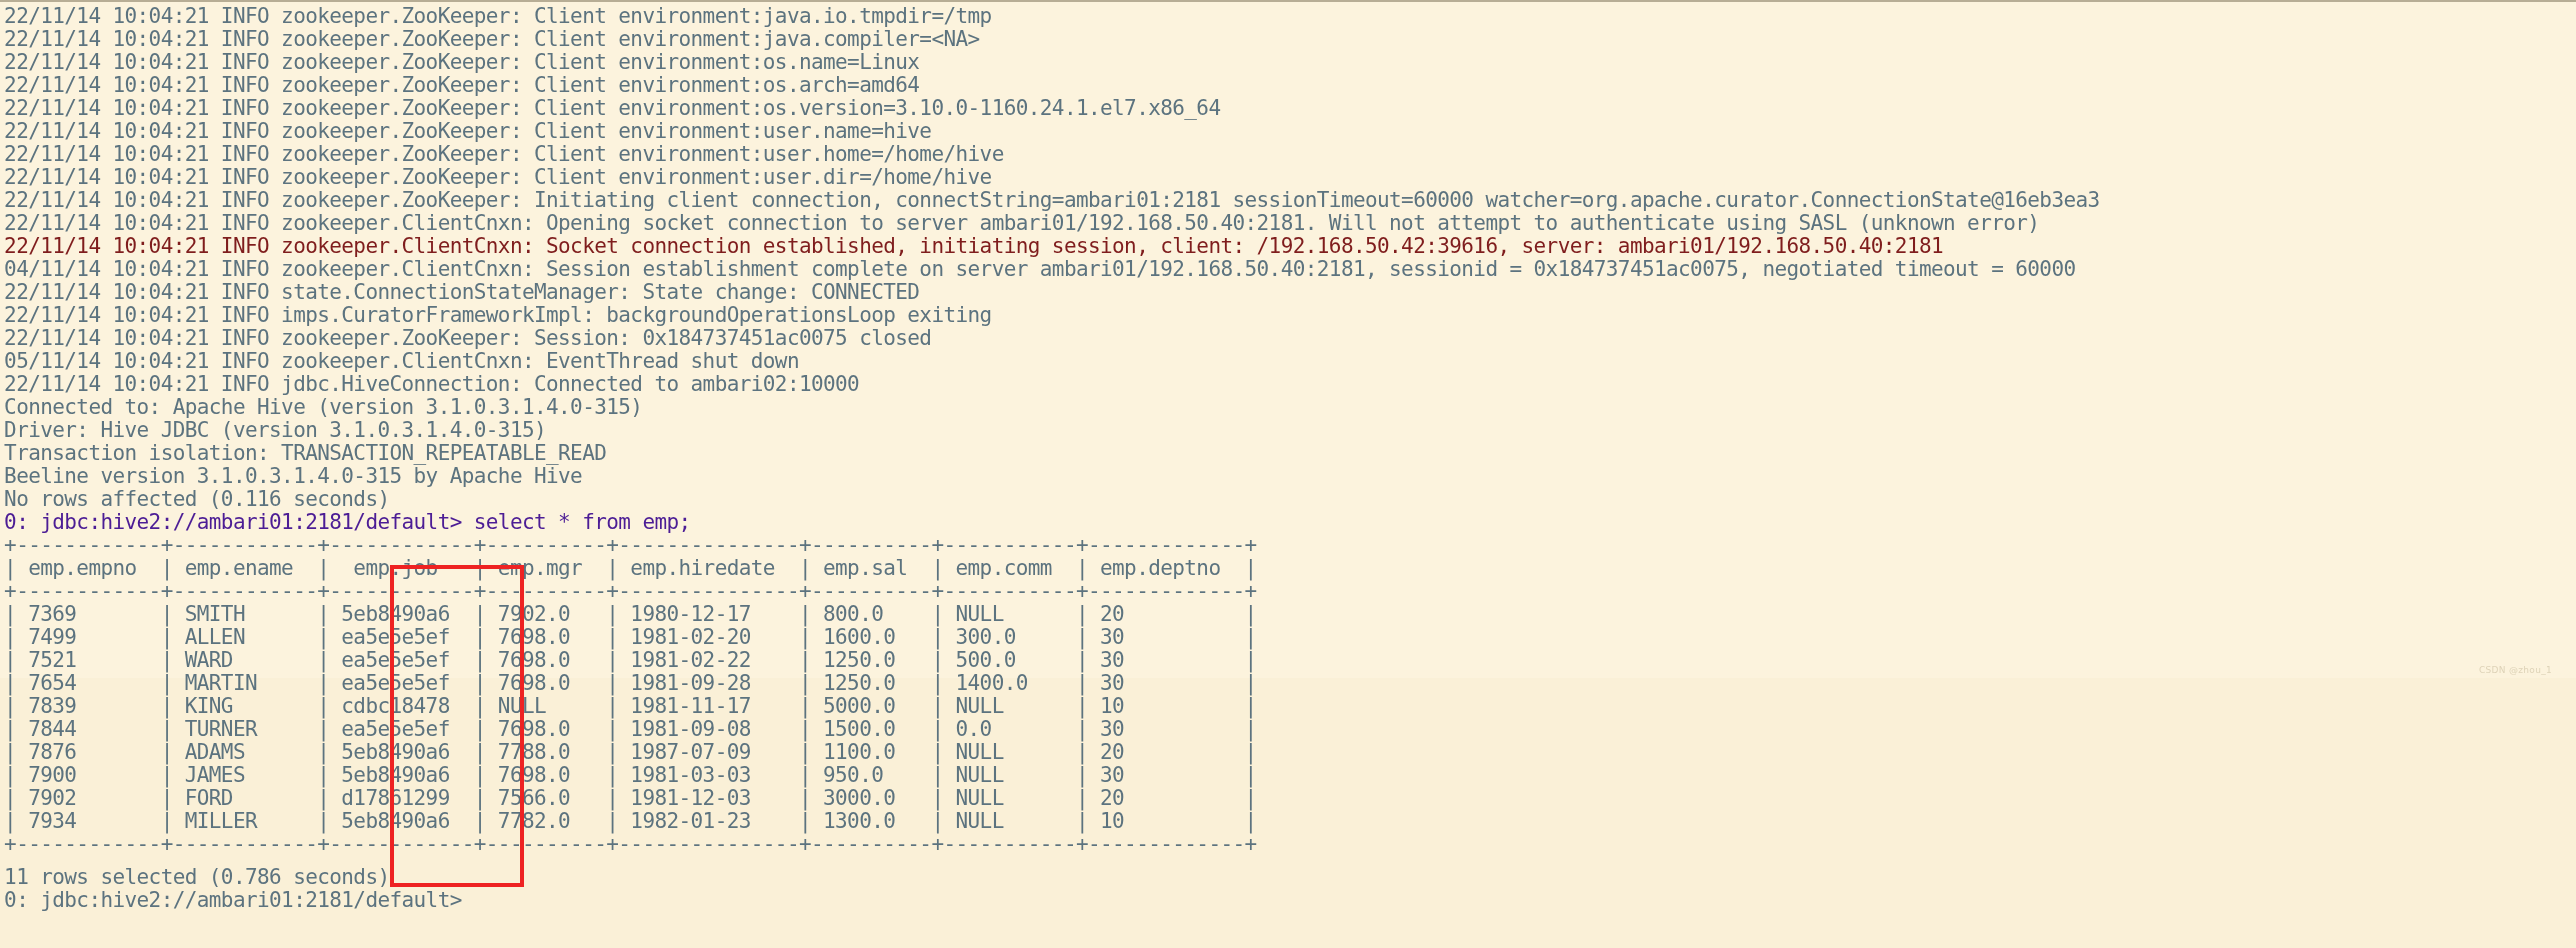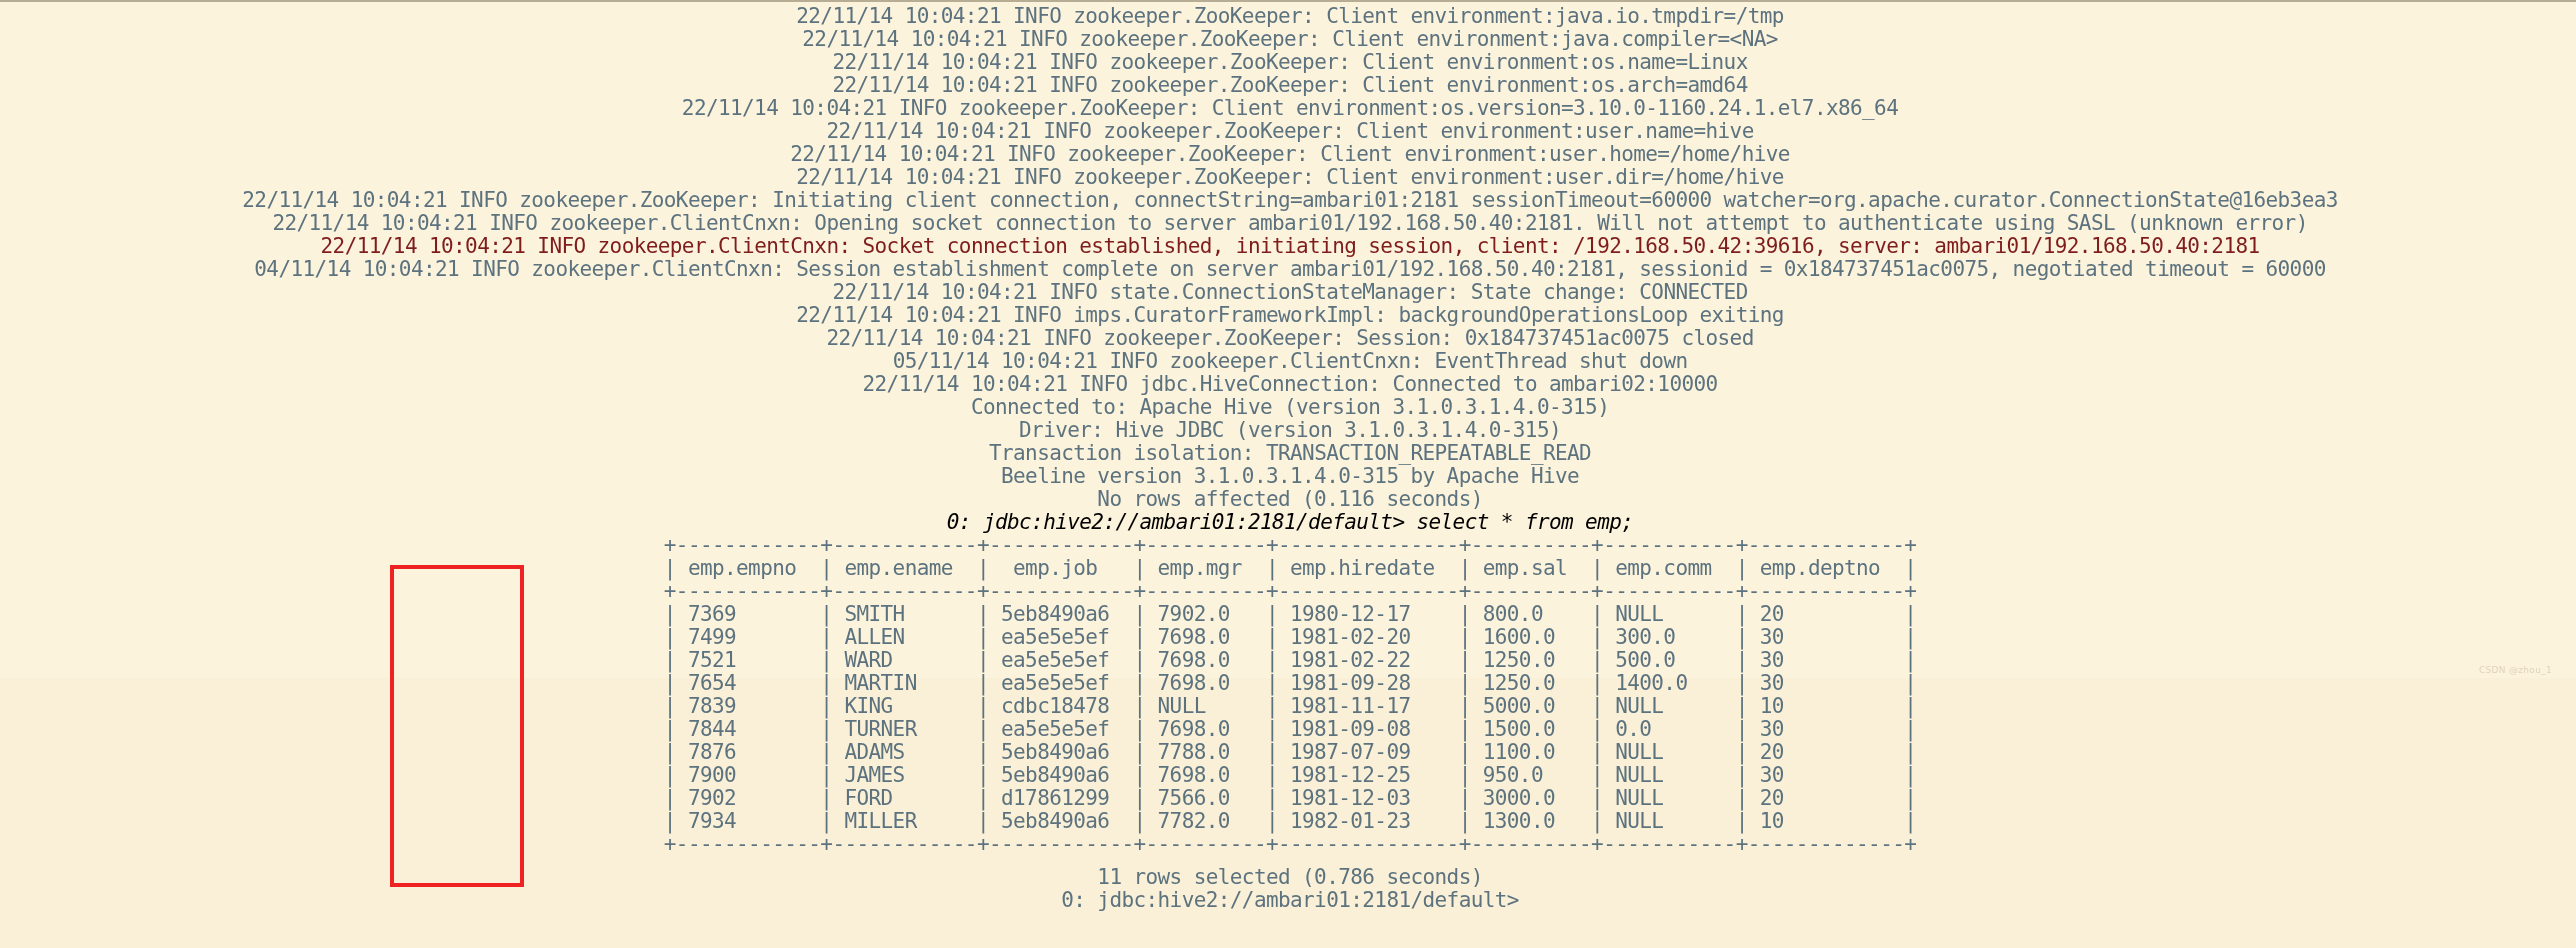--- a/index.html
+++ b/index.html
@@ -15,21 +15,20 @@
     font-family: "DejaVu Sans Mono", "Liberation Mono", monospace;
   }
   #terminal {
     position: relative;
     width: 2576px;
     height: 678px;
     background: #fcf3dd;
     box-sizing: border-box;
     padding: 2.8px 0 0 4.1px;
     border-top: 2.1px solid #b7ad95;
-    text-align: center;
   }
   .line {
     font-family: "DejaVu Sans Mono", "Liberation Mono", monospace;
     font-size: 21px;
     line-height: 23px;
     letter-spacing: -0.6px;
     color: #5c737f;
     white-space: pre;
     height: 23px;
   }
@@ -78,32 +77,32 @@
       <div class="line" style="color: rgb(92, 115, 127);">22/11/14 10:04:21 INFO state.ConnectionStateManager: State change: CONNECTED</div>
       <div class="line" style="color: rgb(92, 115, 127);">22/11/14 10:04:21 INFO imps.CuratorFrameworkImpl: backgroundOperationsLoop exiting</div>
       <div class="line" style="color: rgb(92, 115, 127);">22/11/14 10:04:21 INFO zookeeper.ZooKeeper: Session: 0x184737451ac0075 closed</div>
       <div class="line" style="color: rgb(92, 115, 127);">05/11/14 10:04:21 INFO zookeeper.ClientCnxn: EventThread shut down</div>
       <div class="line" style="color: rgb(92, 115, 127);">22/11/14 10:04:21 INFO jdbc.HiveConnection: Connected to ambari02:10000</div>
       <div class="line" style="color: rgb(92, 115, 127);">Connected to: Apache Hive (version 3.1.0.3.1.4.0-315)</div>
       <div class="line" style="color: rgb(92, 115, 127);">Driver: Hive JDBC (version 3.1.0.3.1.4.0-315)</div>
       <div class="line" style="color: rgb(92, 115, 127);">Transaction isolation: TRANSACTION_REPEATABLE_READ</div>
       <div class="line" style="color: rgb(92, 115, 127);">Beeline version 3.1.0.3.1.4.0-315 by Apache Hive</div>
       <div class="line" style="color: rgb(92, 115, 127);">No rows affected (0.116 seconds)</div>
-      <div class="line" style="color: #000000; font-style: italic;">0: jdbc:hive2://ambari01:2181/default&gt; select * from emp;</div>
+      <div class="line" style="color: #4c1d95;">0: jdbc:hive2://ambari01:2181/default&gt; select * from emp;</div>
       <div class="line" style="color: rgb(92, 115, 127);">+------------+------------+------------+----------+---------------+----------+-----------+-------------+</div>
       <div class="line" style="color: rgb(92, 115, 127);">| emp.empno  | emp.ename  |  emp.job   | emp.mgr  | emp.hiredate  | emp.sal  | emp.comm  | emp.deptno  |</div>
       <div class="line" style="color: rgb(92, 115, 127);">+------------+------------+------------+----------+---------------+----------+-----------+-------------+</div>
       <div class="line" style="color: rgb(92, 115, 127);">| 7369       | SMITH      | 5eb8490a6  | 7902.0   | 1980-12-17    | 800.0    | NULL      | 20          |</div>
       <div class="line" style="color: rgb(92, 115, 127);">| 7499       | ALLEN      | ea5e5e5ef  | 7698.0   | 1981-02-20    | 1600.0   | 300.0     | 30          |</div>
       <div class="line" style="color: rgb(92, 115, 127);">| 7521       | WARD       | ea5e5e5ef  | 7698.0   | 1981-02-22    | 1250.0   | 500.0     | 30          |</div>
       <div class="line" style="color: rgb(92, 115, 127);">| 7654       | MARTIN     | ea5e5e5ef  | 7698.0   | 1981-09-28    | 1250.0   | 1400.0    | 30          |</div>
       <div class="line" style="color: rgb(92, 115, 127);">| 7839       | KING       | cdbc18478  | NULL     | 1981-11-17    | 5000.0   | NULL      | 10          |</div>
       <div class="line" style="color: rgb(92, 115, 127);">| 7844       | TURNER     | ea5e5e5ef  | 7698.0   | 1981-09-08    | 1500.0   | 0.0       | 30          |</div>
       <div class="line" style="color: rgb(92, 115, 127);">| 7876       | ADAMS      | 5eb8490a6  | 7788.0   | 1987-07-09    | 1100.0   | NULL      | 20          |</div>
-      <div class="line" style="color: rgb(92, 115, 127);">| 7900       | JAMES      | 5eb8490a6  | 7698.0   | 1981-12-25    | 950.0    | NULL      | 30          |</div>
+      <div class="line" style="color: rgb(92, 115, 127);">| 7900       | JAMES      | 5eb8490a6  | 7698.0   | 1981-03-03    | 950.0    | NULL      | 30          |</div>
       <div class="line" style="color: rgb(92, 115, 127);">| 7902       | FORD       | d17861299  | 7566.0   | 1981-12-03    | 3000.0   | NULL      | 20          |</div>
       <div class="line" style="color: rgb(92, 115, 127);">| 7934       | MILLER     | 5eb8490a6  | 7782.0   | 1982-01-23    | 1300.0   | NULL      | 10          |</div>
       <div class="line" style="color: rgb(92, 115, 127);">+------------+------------+------------+----------+---------------+----------+-----------+-------------+</div>
       <div class="line" style="color: rgb(92, 115, 127); margin-top: 10px;">11 rows selected (0.786 seconds)</div>
       <div class="line" style="color: rgb(92, 115, 127);">0: jdbc:hive2://ambari01:2181/default&gt;</div>
     </div>
   <div id="job-col-highlight" style="border-color: rgb(238, 34, 34);"></div>
   <div id="watermark">CSDN @zhou_1</div>
 </div>
 

